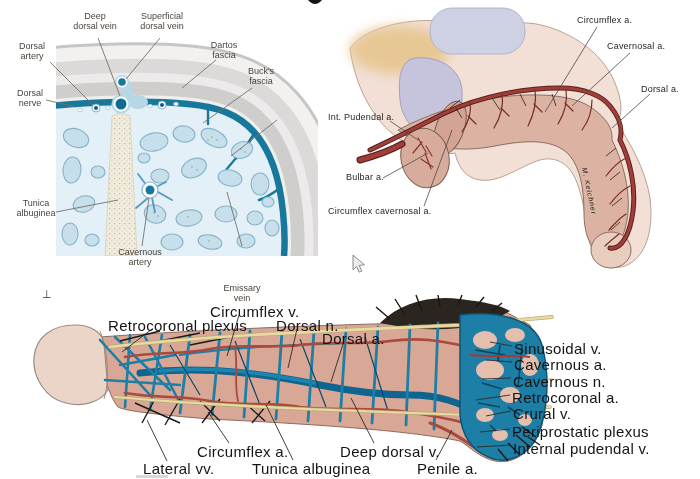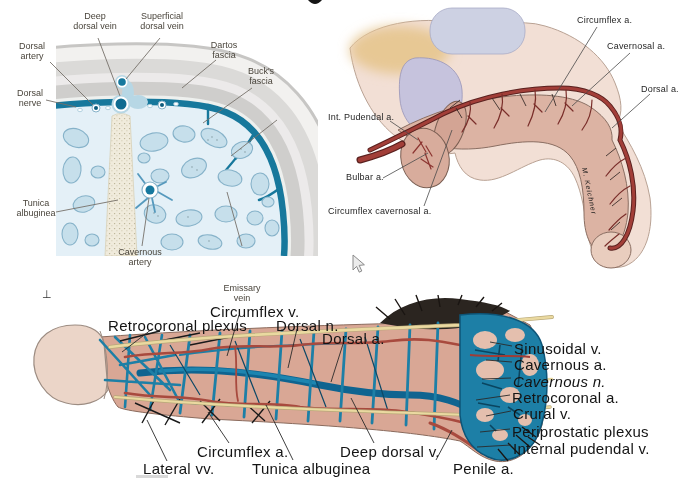--- a/index.html
+++ b/index.html
@@ -309,24 +309,24 @@
 <div class="lbl art-label" style="left:346px;top:172px;">Bulbar a.</div>
 <div class="lbl art-label" style="left:328px;top:206px;">Circumflex cavernosal a.</div>
 
 <div class="lbl corner-mark" style="left:42px;top:288px;">⊥</div>
 <div class="lbl ven-label" style="left:108px;top:317px;">Retrocoronal plexus</div>
 <div class="lbl ven-label" style="left:210px;top:303px;">Circumflex v.</div>
 <div class="lbl ven-label" style="left:276px;top:317px;">Dorsal n.</div>
 <div class="lbl ven-label" style="left:322px;top:330px;">Dorsal a.</div>
 <div class="lbl ven-label" style="left:514px;top:340px;">Sinusoidal v.</div>
 <div class="lbl ven-label" style="left:514px;top:356px;">Cavernous a.</div>
-<div class="lbl ven-label" style="left:513px;top:373px;font-style:italic;">Cavernous n.</div>
+<div class="lbl ven-label" style="left:513px;top:373px;">Cavernous n.</div>
 <div class="lbl ven-label" style="left:512px;top:389px;">Retrocoronal a.</div>
 <div class="lbl ven-label" style="left:513px;top:405px;">Crural v.</div>
 <div class="lbl ven-label" style="left:512px;top:423px;">Periprostatic plexus</div>
 <div class="lbl ven-label" style="left:513px;top:440px;">Internal pudendal v.</div>
 <div class="lbl ven-label" style="left:197px;top:443px;">Circumflex a.</div>
 <div class="lbl ven-label" style="left:252px;top:460px;">Tunica albuginea</div>
 <div class="lbl ven-label" style="left:340px;top:443px;">Deep dorsal v.</div>
-<div class="lbl ven-label" style="left:417px;top:460px;margin-left:36px;">Penile a.</div>
+<div class="lbl ven-label" style="left:417px;top:460px;">Penile a.</div>
 <div class="lbl ven-label" style="left:143px;top:460px;">Lateral vv.</div>
 
 </div>
 
 </body></html>

